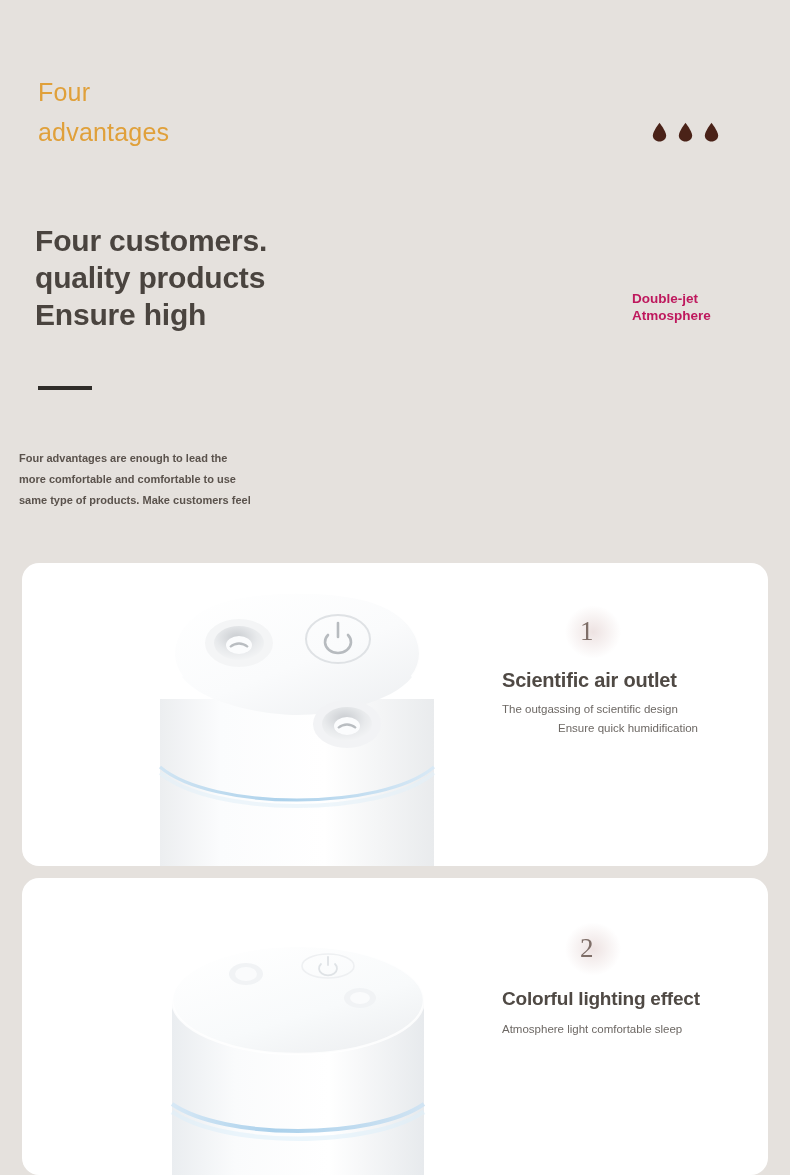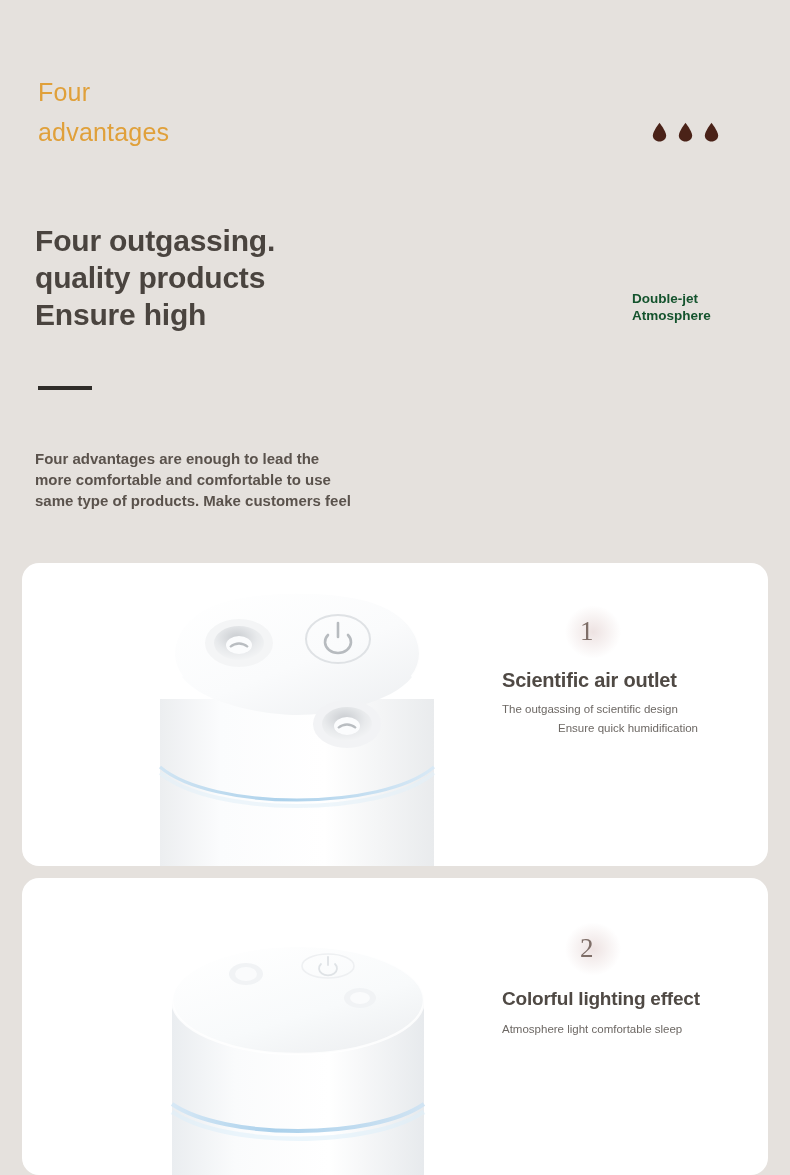--- a/index.html
+++ b/index.html
@@ -29,33 +29,33 @@
   .headline {
     position:absolute; left:35px; top:222px;
     font-size:30px; line-height:37px; font-weight:bold;
     color:#4a443f; letter-spacing:-0.2px;
   }
   .headline span { display:block; }
 
   .product-label {
     position:absolute; left:632px; top:290px;
     font-size:13.5px; line-height:17px; font-weight:bold;
-    color:#14532d;
+    color:#be185d;
   }
   .product-label span { display:block; }
 
   .rule {
     position:absolute; left:38px; top:386px;
     width:54px; height:4px; background:#2f2c29;
   }
 
   .lede {
-    position:absolute; left:35px; top:448px;
+    position:absolute; left:19px; top:448px;
     width:400px;
-    font-size:15px; line-height:21px; font-weight:bold;
+    font-size:11px; line-height:21px; font-weight:bold;
     color:#5a524c;
   }
   .lede span { display:block; }
 
   
   .card {
     position:absolute; left:22px; width:746px;
     background:#ffffff; border-radius:17px;
   }
   #card-1 { top:563px; height:303px; }
@@ -117,21 +117,21 @@
     </svg>
     <svg class="droplet" viewBox="0 0 20 24">
       <path d="M10 1 C10 1 18 11.5 18 16.2 C18 20.6 14.4 23.4 10 23.4 C5.6 23.4 2 20.6 2 16.2 C2 11.5 10 1 10 1 Z" fill="#4a2218"></path>
     </svg>
     <svg class="droplet" viewBox="0 0 20 24">
       <path d="M10 1 C10 1 18 11.5 18 16.2 C18 20.6 14.4 23.4 10 23.4 C5.6 23.4 2 20.6 2 16.2 C2 11.5 10 1 10 1 Z" fill="#4a2218"></path>
     </svg>
   </div>
 
   <h1 class="headline">
-    <span>Four outgassing.</span>
+    <span>Four customers.</span>
     <span>quality products</span>
     <span>Ensure high</span>
   </h1>
 
   <div class="product-label">
     <span>Double-jet</span>
     <span>Atmosphere</span>
   </div>
 
   <div class="rule"></div>

